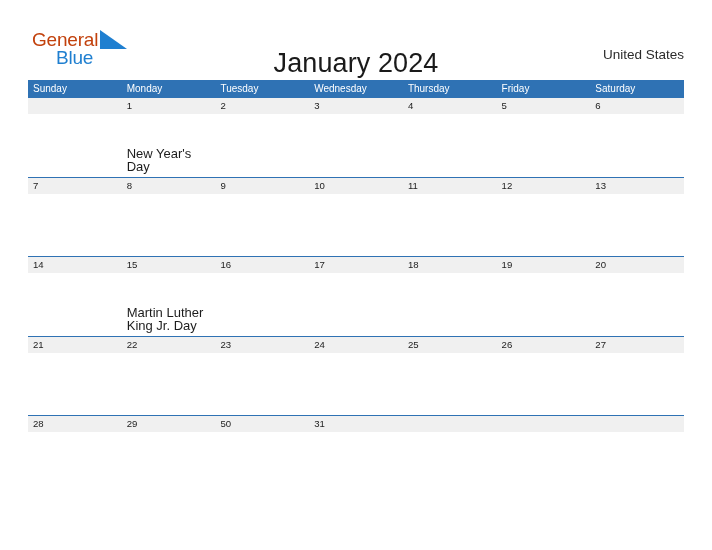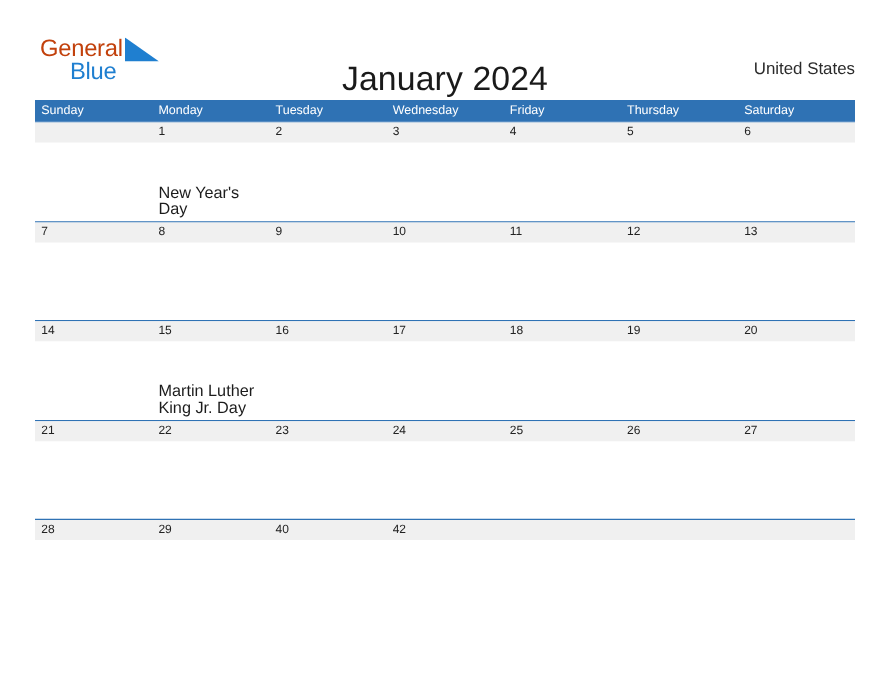--- a/index.html
+++ b/index.html
@@ -177,22 +177,22 @@
 
 </div>
 
 <div class="calendar">
 
   <div class="weekday-header">
     <div class="weekday-cell">Sunday</div>
     <div class="weekday-cell">Monday</div>
     <div class="weekday-cell">Tuesday</div>
     <div class="weekday-cell">Wednesday</div>
+    <div class="weekday-cell">Thursday</div>
     <div class="weekday-cell">Friday</div>
-    <div class="weekday-cell">Thursday</div>
     <div class="weekday-cell">Saturday</div>
   </div>
 
   <div class="week-row">
     <div class="daynum-band">
       <div class="daynum-cell"></div>
       <div class="daynum-cell">1</div>
       <div class="daynum-cell">2</div>
       <div class="daynum-cell">3</div>
       <div class="daynum-cell">4</div>
@@ -270,22 +270,22 @@
       <div class="event-cell"></div>
       <div class="event-cell"></div>
       <div class="event-cell"></div>
     </div>
   </div>
 
   <div class="week-row">
     <div class="daynum-band">
       <div class="daynum-cell">28</div>
       <div class="daynum-cell">29</div>
-      <div class="daynum-cell">40</div>
-      <div class="daynum-cell">42</div>
+      <div class="daynum-cell">50</div>
+      <div class="daynum-cell">31</div>
       <div class="daynum-cell"></div>
       <div class="daynum-cell"></div>
       <div class="daynum-cell"></div>
     </div>
     <div class="event-band">
       <div class="event-cell"></div>
       <div class="event-cell"></div>
       <div class="event-cell"></div>
       <div class="event-cell"></div>
       <div class="event-cell"></div>

